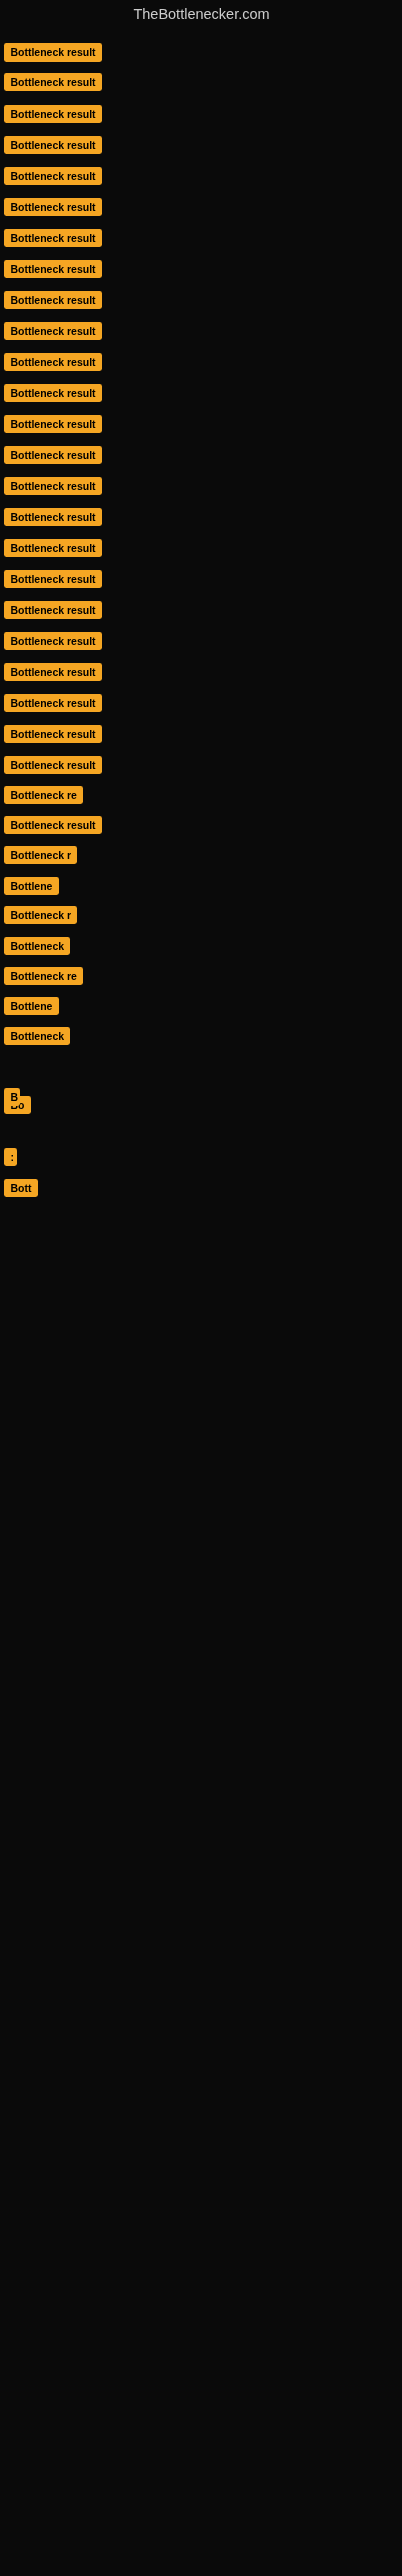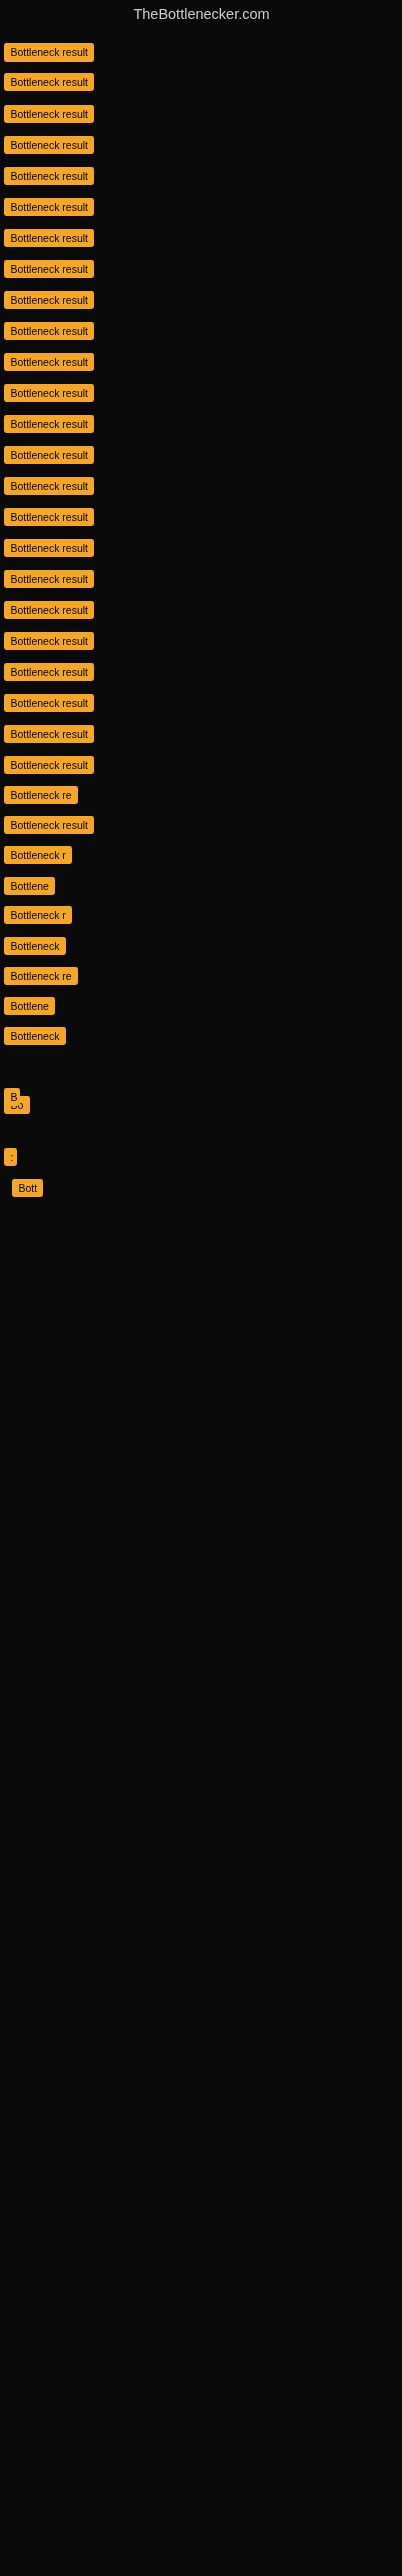--- a/index.html
+++ b/index.html
@@ -32,21 +32,21 @@
     .bottleneck-item {
       position: absolute;
       left: 0;
     }
 
     .bottleneck-badge {
       display: inline-block;
       background-color: #f5a623;
       color: #000;
       font-size: 10.5px;
-      font-weight: normal;
+      font-weight: bold;
       padding: 3.2px 6.4px;
       border-radius: 2.4px;
       white-space: nowrap;
       overflow: hidden;
     }
   </style>
 </head>
 <body>
 
 <div class="site-title">
@@ -83,15 +83,15 @@
     <div class="bottleneck-item" style="top: 817px; left: 4px;"><span class="bottleneck-badge" style="max-width: 79px;">Bottleneck r</span></div>
     <div class="bottleneck-item" style="top: 848px; left: 4px;"><span class="bottleneck-badge" style="max-width: 63px;">Bottlene</span></div>
     <div class="bottleneck-item" style="top: 877px; left: 4px;"><span class="bottleneck-badge" style="max-width: 81px;">Bottleneck r</span></div>
     <div class="bottleneck-item" style="top: 908px; left: 4px;"><span class="bottleneck-badge" style="max-width: 72px;">Bottleneck</span></div>
     <div class="bottleneck-item" style="top: 938px; left: 4px;"><span class="bottleneck-badge" style="max-width: 87px;">Bottleneck re</span></div>
     <div class="bottleneck-item" style="top: 968px; left: 4px;"><span class="bottleneck-badge" style="max-width: 63px;">Bottlene</span></div>
     <div class="bottleneck-item" style="top: 998px; left: 4px;"><span class="bottleneck-badge" style="max-width: 71px;">Bottleneck</span></div>
     <div class="bottleneck-item" style="top: 1029px; left: 4px;"><span class="bottleneck-badge" style="max-width: 31px; margin-top: 38px;">Bo</span></div>
     <div class="bottleneck-item" style="top: 1059px; left: 4px;"><span class="bottleneck-badge" style="max-width: 16px;">B</span></div>
     <div class="bottleneck-item" style="top: 1119px; left: 4px;"><span class="bottleneck-badge" style="max-width: 11.3px;">:</span></div>
-    <div class="bottleneck-item" style="top: 1150px; left: 12px;"><span class="bottleneck-badge" style="max-width: 37px;">Bott</span></div>
+    <div class="bottleneck-item" style="top: 1150px; left: 4px;"><span class="bottleneck-badge" style="max-width: 37px;">Bott</span></div>
   </div>
 
 
 </body></html>

